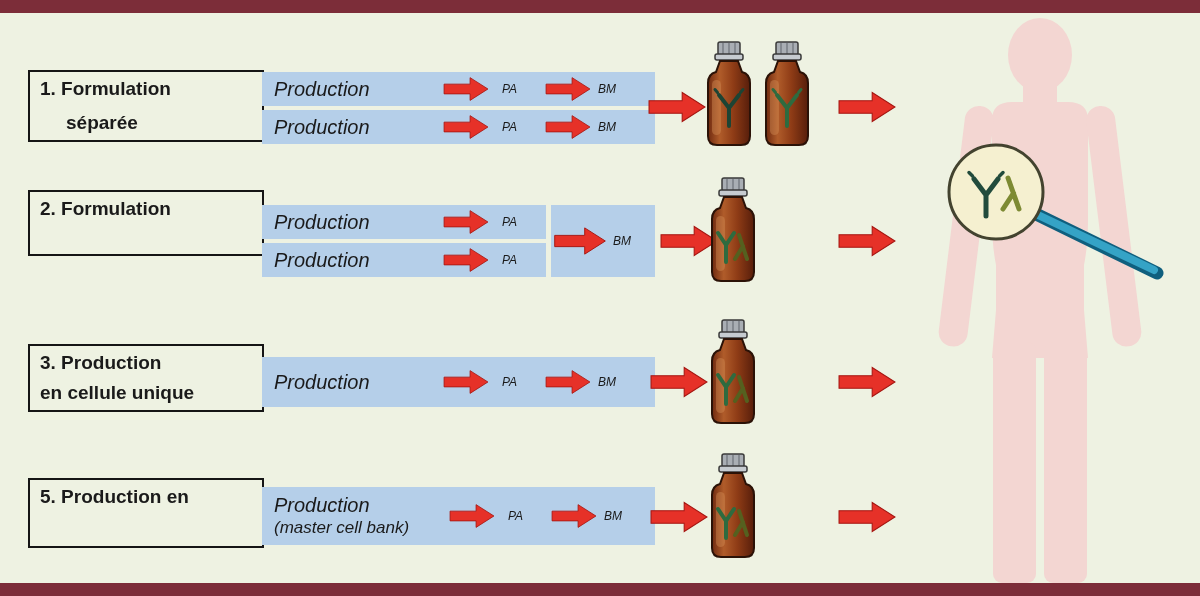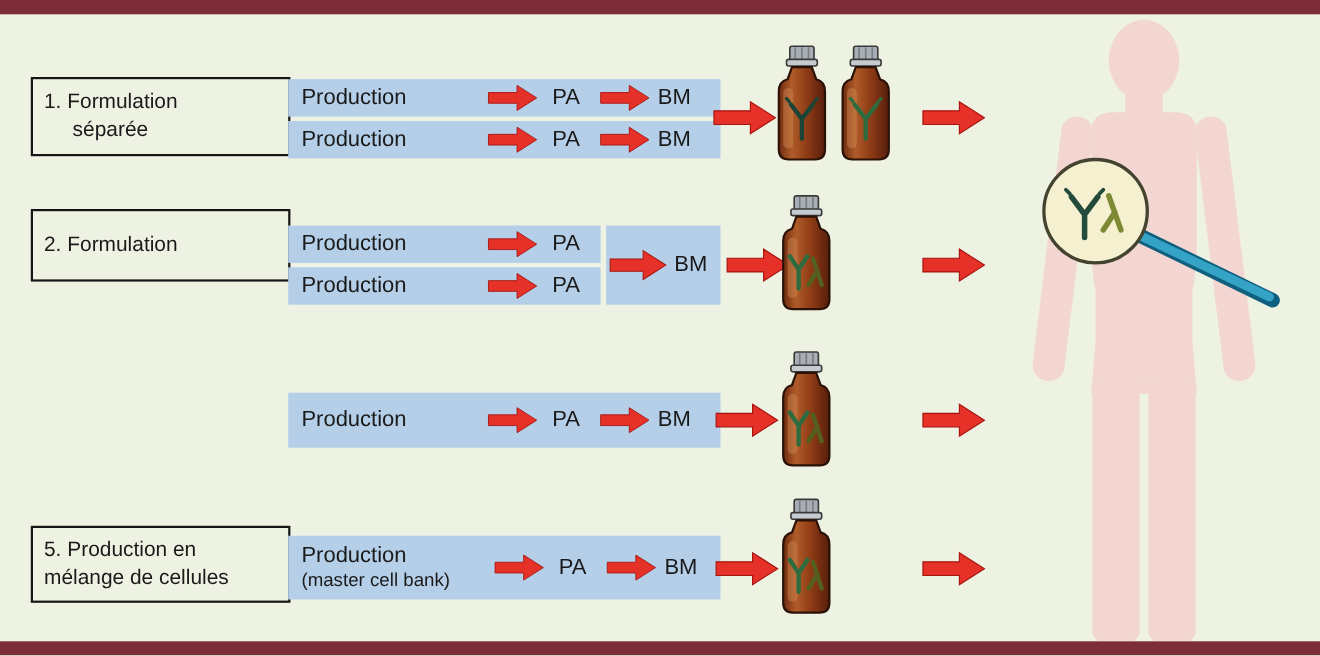--- a/index.html
+++ b/index.html
@@ -8,34 +8,34 @@
     background:#eef2e2;overflow:hidden;
     font-family:"Liberation Sans",sans-serif;color:#1a1a1a;
   }
   .bar{position:absolute;left:0;width:1200px;height:13px;background:#7c2d39;}
   .bar.top{top:0;}
   .bar.bottom{bottom:0;}
 
   .label-box{
     position:absolute;left:28px;width:236px;box-sizing:border-box;
     border:2.5px solid #151515;background:#eef2e2;
-    display:flex;flex-direction:column;justify-content:center;
-    padding:4px 10px;font-size:19px;line-height:1.35;
+    display:flex;flex-direction:column;justify-content:space-between;
+    padding:4px 10px;font-size:19px;line-height:1.35;font-weight:bold;
   }
   .label-box .indent{padding-left:26px;}
 
-  .band{position:absolute;background:#b5cfe9;}
+  .band{position:absolute;background:#b5cfe9;font-style:italic;}
   .band-text{
     position:absolute;left:12px;top:50%;transform:translateY(-50%);
     font-size:20px;white-space:nowrap;
   }
   .band-text .sub{display:block;font-size:17px;margin-top:1px;}
   .tag{
     position:absolute;top:50%;transform:translateY(-50%);
-    font-size:20px;font-weight:500;white-space:nowrap;
+    font-size:12px;font-weight:500;white-space:nowrap;
   }
   .arrow{position:absolute;display:block;}
   .vial{position:absolute;display:block;}
   .human{position:absolute;display:block;}
 </style>
 </head>
 <body>
 
 <div class="page">
 
@@ -181,20 +181,24 @@
     </g>
     <g stroke="#55601f" stroke-width="4" stroke-linecap="round" fill="none">
       <path d="M33 59 L41 83 M37 70 L29 83"></path>
     </g>
   </svg>
 
   <svg class="arrow" style="left:838px;top:224px" width="58" height="34" viewBox="0 0 56 32">
       <path d="M1 10 L33 10 L33 2 L55 16 L33 30 L33 22 L1 22 Z" fill="#e63128" stroke="#a51510" stroke-width="1"></path>
     </svg>
 
+  <div class="label-box" style="top:344px;height:68px">
+    <div>3. Production</div>
+    <div>en cellule unique</div>
+  </div>
 
   <div class="band" style="left:262px;top:357px;width:393px;height:50px">
     <span class="band-text">Production</span>
     <svg class="arrow" style="left:176px;top:12px" width="56" height="26" viewBox="0 0 56 32">
         <path d="M1 10 L33 10 L33 2 L55 16 L33 30 L33 22 L1 22 Z" fill="#e63128" stroke="#a51510" stroke-width="1"></path>
       </svg>
     <span class="tag" style="left:240px">PA</span>
     <svg class="arrow" style="left:278px;top:12px" width="56" height="26" viewBox="0 0 56 32">
         <path d="M1 10 L33 10 L33 2 L55 16 L33 30 L33 22 L1 22 Z" fill="#e63128" stroke="#a51510" stroke-width="1"></path>
       </svg>
@@ -218,21 +222,20 @@
       <path d="M33 59 L41 83 M37 70 L29 83"></path>
     </g>
   </svg>
 
   <svg class="arrow" style="left:838px;top:365px" width="58" height="34" viewBox="0 0 56 32">
       <path d="M1 10 L33 10 L33 2 L55 16 L33 30 L33 22 L1 22 Z" fill="#e63128" stroke="#a51510" stroke-width="1"></path>
     </svg>
 
   <div class="label-box" style="top:478px;height:70px">
     <div>5. Production en</div>
-    <div>mélange de cellules</div>
   </div>
 
   <div class="band" style="left:262px;top:487px;width:393px;height:58px">
     <span class="band-text">
       <span>Production</span>
       <span class="sub">(master cell bank)</span>
     </span>
     <svg class="arrow" style="left:182px;top:16px" width="56" height="26" viewBox="0 0 56 32">
         <path d="M1 10 L33 10 L33 2 L55 16 L33 30 L33 22 L1 22 Z" fill="#e63128" stroke="#a51510" stroke-width="1"></path>
       </svg>

